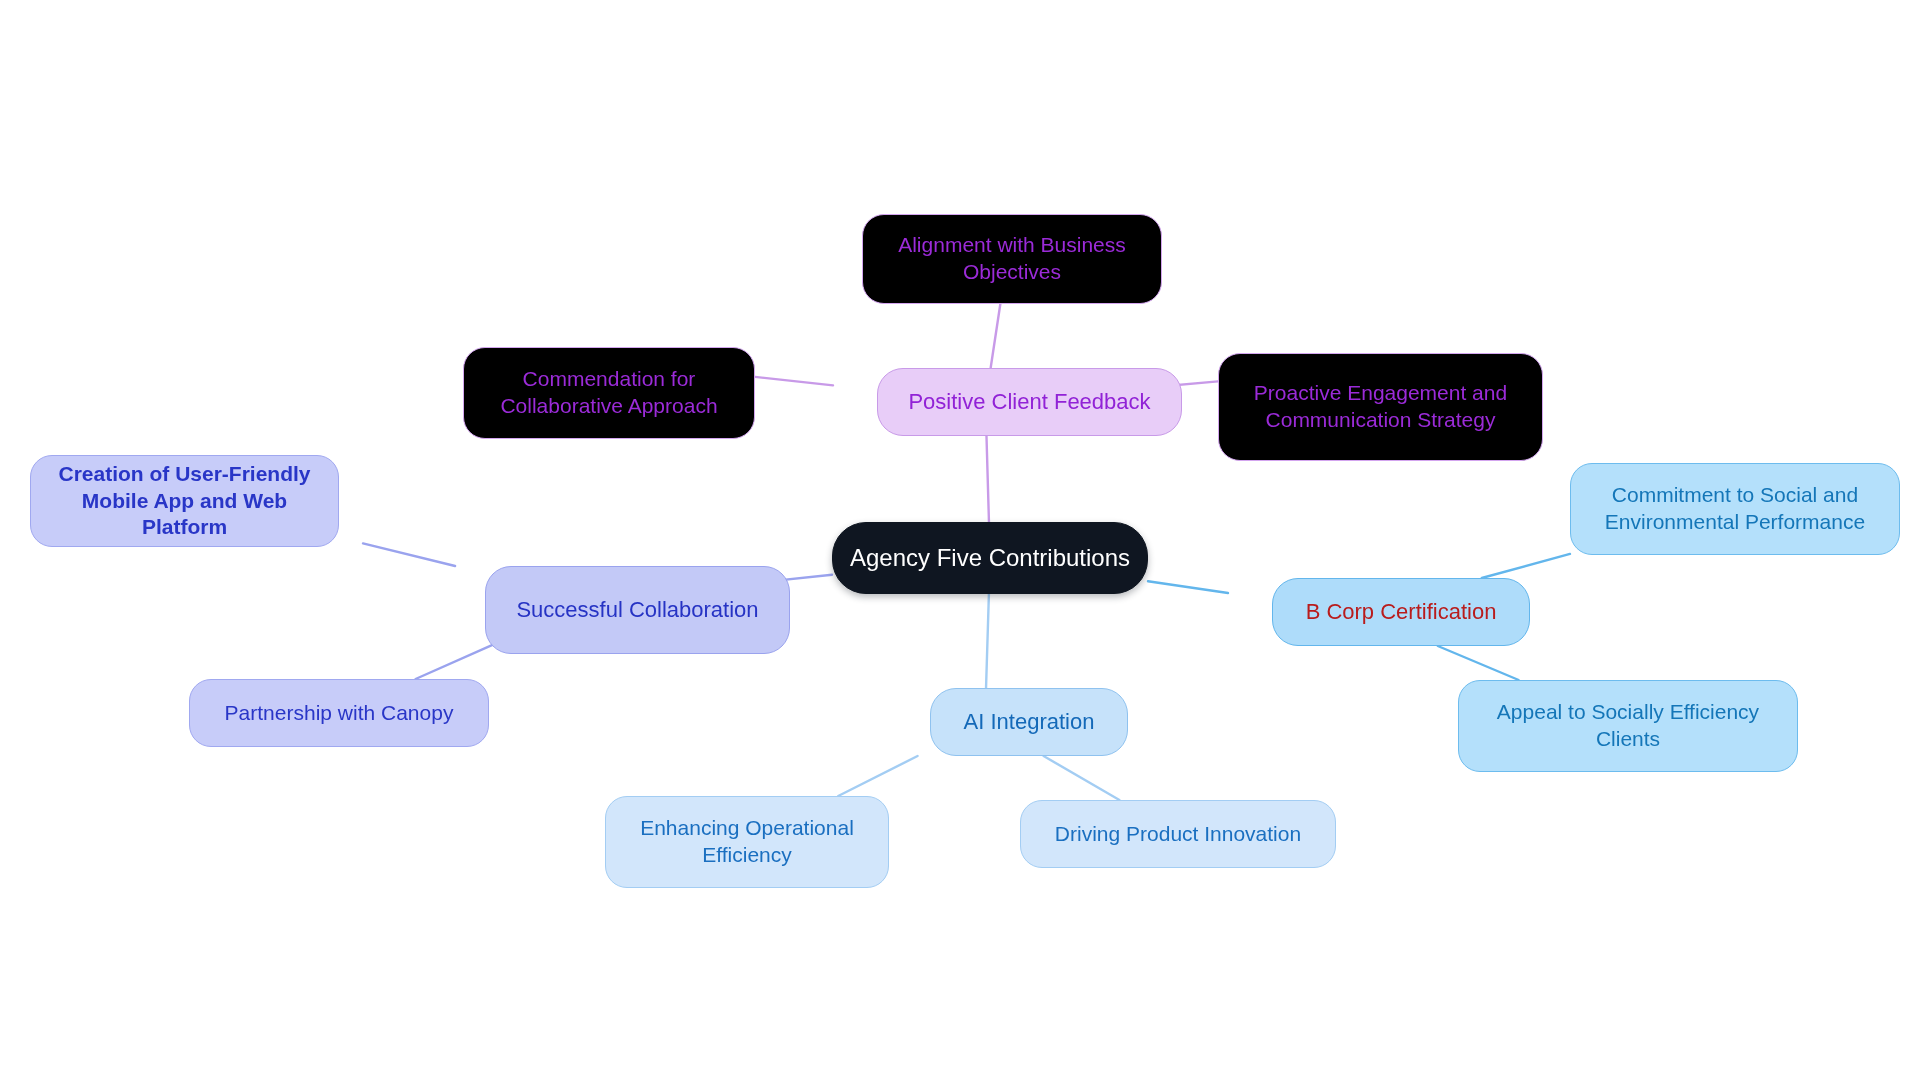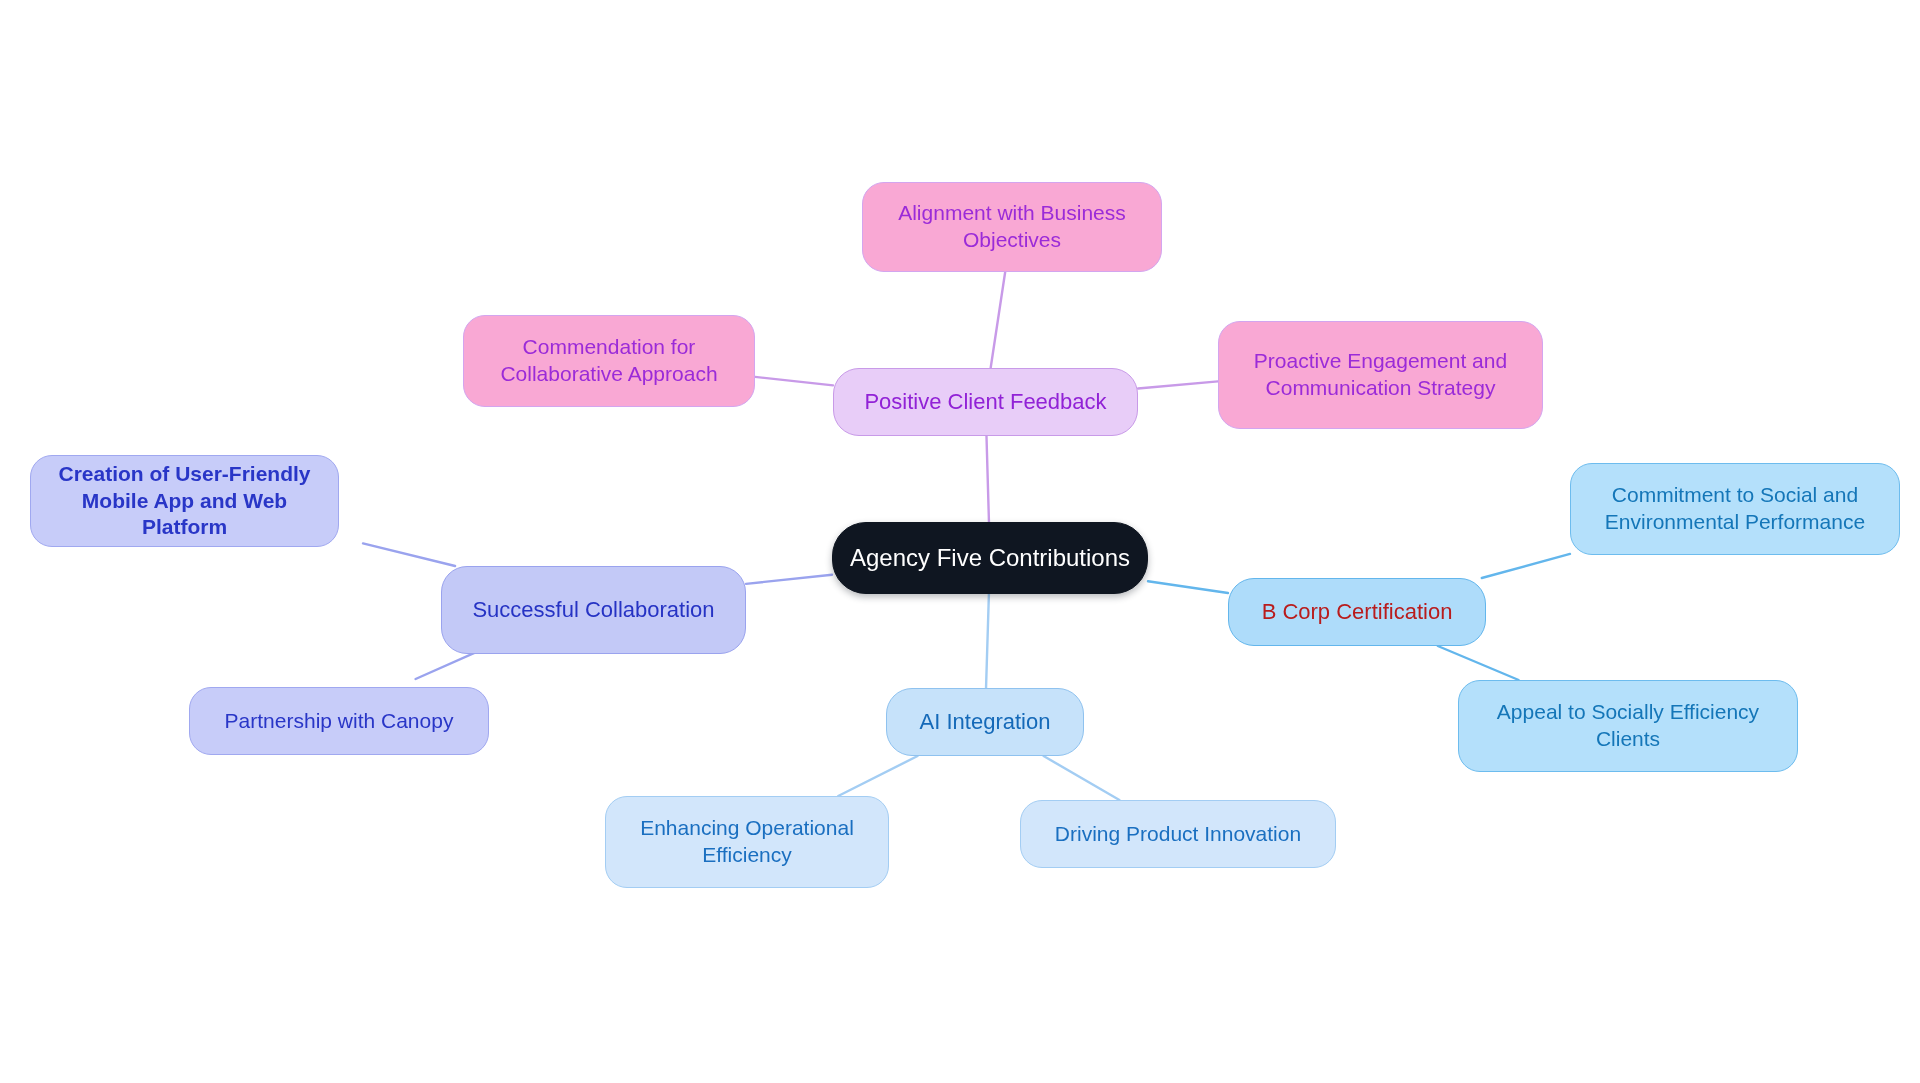--- a/index.html
+++ b/index.html
@@ -43,26 +43,26 @@
     white-space: pre-line;
   }
   .node-root {
     background: #0f1621;
     border-color: #0f1621;
     color: #ffffff;
     border-radius: 34px;
     font-size: 24px;
     box-shadow: 0 3px 7px rgba(20,25,35,0.30);
   }
-  .node-lvl1 { font-size: 22px; border-radius: 26px; }
+  .node-lvl1 { font-size: 22px; border-radius: 26px; margin-left: 44px; }
   .node-lvl2 { font-size: 21px; border-radius: 22px; }
 
   
   .b-violet  { background: #e8cdf8; border-color: #c89ae8; color: #9122d6; }
-  .b-violet-2{ background: #f9a8d4; border-color: #d3a5ef; color: #9b2bd8; }
+  .b-violet-2{ background: #000000; border-color: #d3a5ef; color: #9b2bd8; margin-top: 32px; }
   .b-indigo  { background: #c3c9f7; border-color: #9aa3ee; color: #2633c4; }
   .b-indigo-2{ background: #c7ccf9; border-color: #a0a8f0; color: #2936c7; }
   .b-sky     { background: #c6e2fa; border-color: #8fc2ef; color: #1469b8; }
   .b-sky-2   { background: #d2e6fb; border-color: #a3cdf3; color: #1a6fc0; }
   .b-cyan    { background: #aedcfa; border-color: #63b6ec; color: #b91c1c; }
   .b-cyan-2  { background: #b4e0fb; border-color: #6dbcee; color: #1476b8; }
 </style>
 </head>
 <body>
 
@@ -87,21 +87,21 @@
       <div class="node node-lvl1 b-violet" style="left: 833px; top: 368px; width: 305px; height: 68px;"><span>Positive Client Feedback</span></div>
       <div class="node node-lvl2 b-violet-2" style="left: 862px; top: 182px; width: 300px; height: 90px;"><span>Alignment with Business
 Objectives</span></div>
       <div class="node node-lvl2 b-violet-2" style="left: 463px; top: 315px; width: 292px; height: 92px;"><span>Commendation for
 Collaborative Approach</span></div>
       <div class="node node-lvl2 b-violet-2" style="left: 1218px; top: 321px; width: 325px; height: 108px;"><span>Proactive Engagement and
 Communication Strategy</span></div>
       <div class="node node-lvl1 b-indigo" style="left: 441px; top: 566px; width: 305px; height: 88px;"><span>Successful Collaboration</span></div>
       <div class="node node-lvl2 b-indigo-2" style="left: 30px; top: 455px; width: 309px; height: 92px; font-weight: bold;"><span>Creation of User-Friendly
 Mobile App and Web Platform</span></div>
-      <div class="node node-lvl2 b-indigo-2" style="left: 189px; top: 679px; width: 300px; height: 68px; margin-top: 8px;"><span>Partnership with Canopy</span></div>
+      <div class="node node-lvl2 b-indigo-2" style="left: 189px; top: 679px; width: 300px; height: 68px;"><span>Partnership with Canopy</span></div>
       <div class="node node-lvl1 b-sky" style="left: 886px; top: 688px; width: 198px; height: 68px;"><span>AI Integration</span></div>
       <div class="node node-lvl2 b-sky-2" style="left: 605px; top: 796px; width: 284px; height: 92px;"><span>Enhancing Operational
 Efficiency</span></div>
       <div class="node node-lvl2 b-sky-2" style="left: 1020px; top: 800px; width: 316px; height: 68px;"><span>Driving Product Innovation</span></div>
       <div class="node node-lvl1 b-cyan" style="left: 1228px; top: 578px; width: 258px; height: 68px;"><span>B Corp Certification</span></div>
       <div class="node node-lvl2 b-cyan-2" style="left: 1570px; top: 463px; width: 330px; height: 92px;"><span>Commitment to Social and
 Environmental Performance</span></div>
       <div class="node node-lvl2 b-cyan-2" style="left: 1458px; top: 680px; width: 340px; height: 92px;"><span>Appeal to Socially Efficiency
 Clients</span></div>
     </div>

